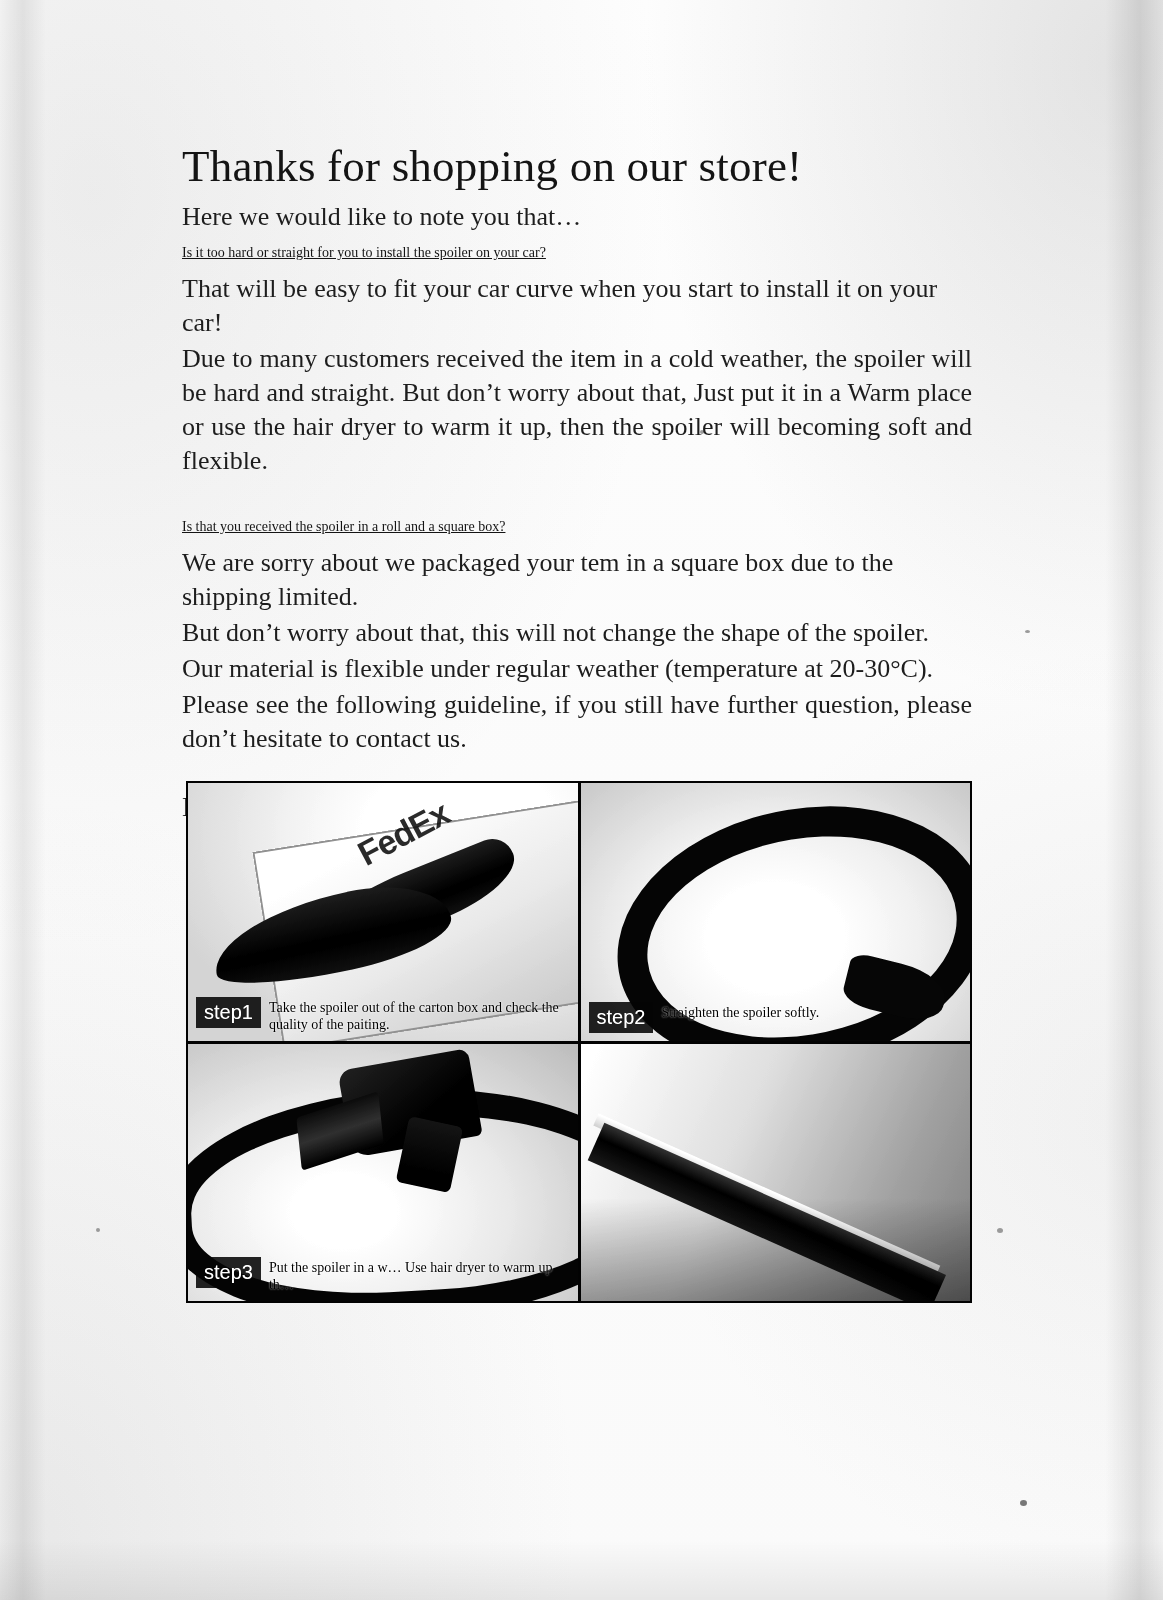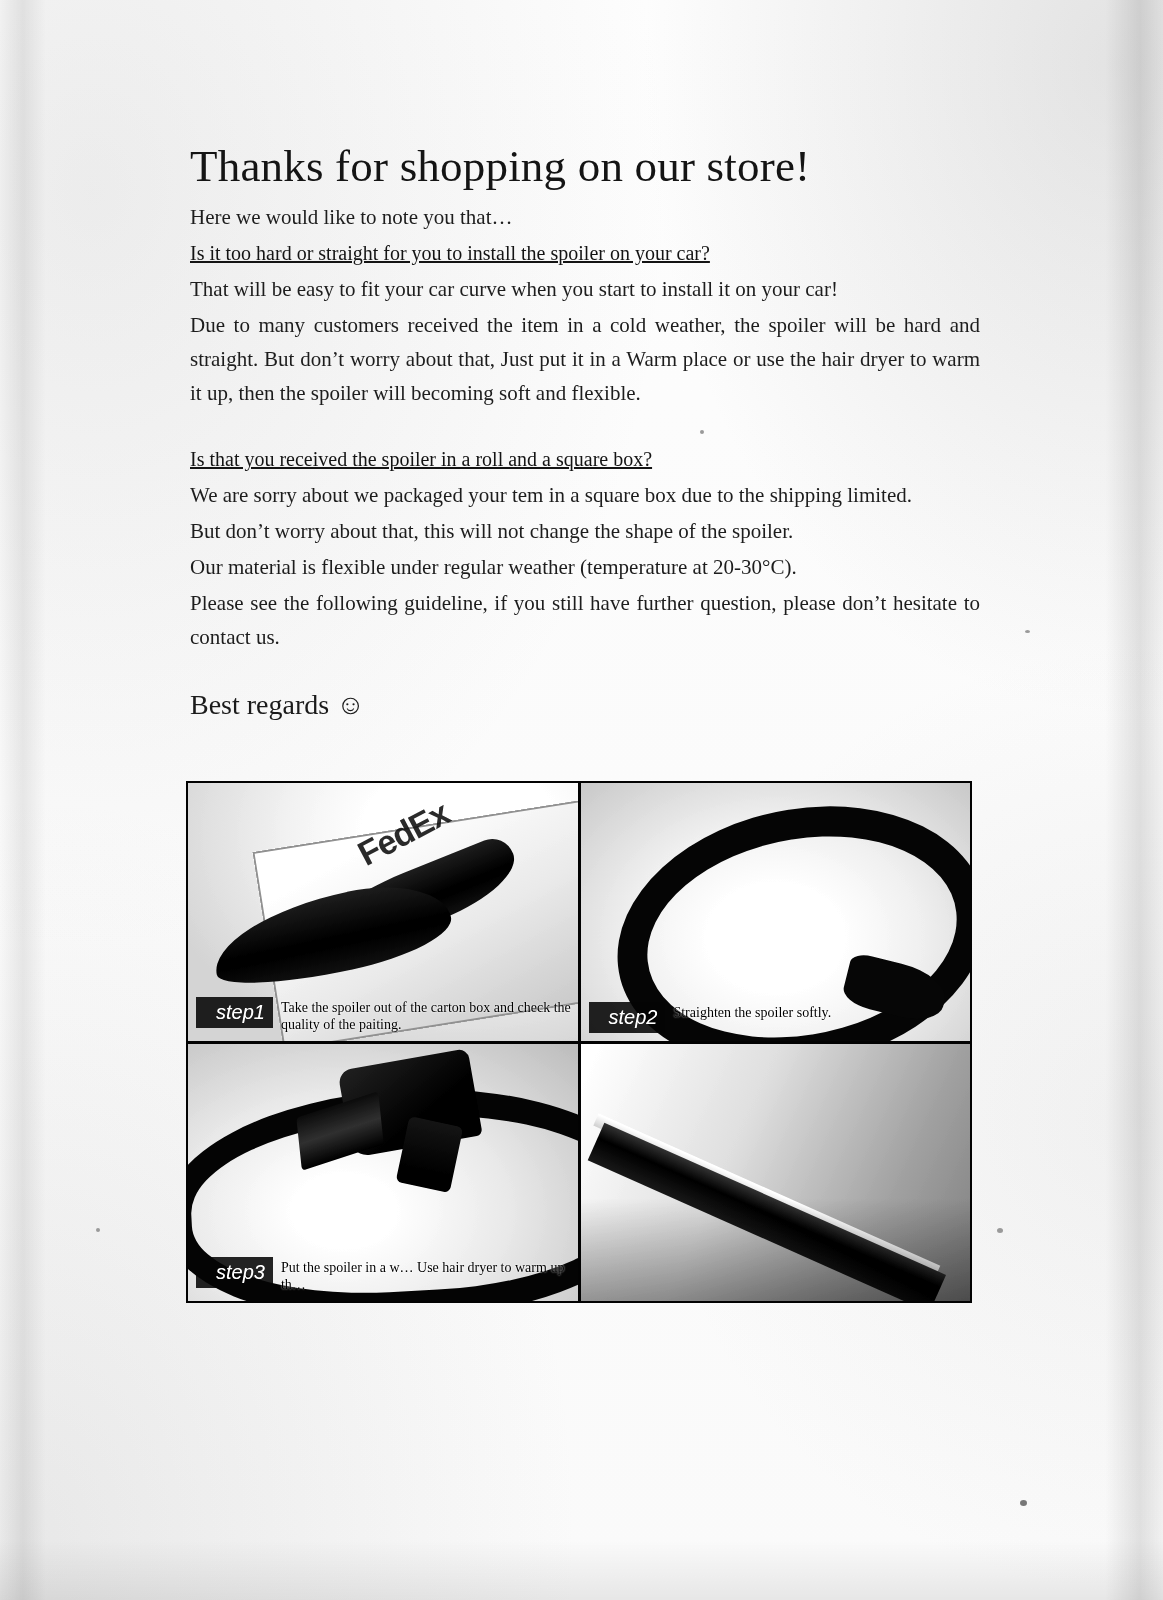--- a/index.html
+++ b/index.html
@@ -34,45 +34,45 @@
     pointer-events: none;
   }
   .crease.c1 { left: 0; top: 0; width: 46px; height: 1600px; }
   .crease.c2 { left: 1105px; top: 0; width: 58px; height: 1600px;
     background: linear-gradient(90deg, rgba(0,0,0,0.0) 0%, rgba(0,0,0,0.10) 60%, rgba(0,0,0,0.03) 100%); }
   .crease.c3 { left: 0; top: 1540px; width: 1163px; height: 60px;
     background: linear-gradient(180deg, rgba(0,0,0,0.0) 0%, rgba(0,0,0,0.08) 100%); }
 
   .content {
     position: absolute;
-    left: 190px;
+    left: 182px;
     top: 140px;
     width: 790px;
   }
 
   .doc-title {
     font-size: 45px;
     letter-spacing: 0.2px;
     margin: 0 0 8px 0;
     font-weight: 400;
     color: #141414;
     font-family: "Liberation Serif", serif;
   }
 
   p.line {
     margin: 0 0 2px 0;
-    font-size: 21px;
+    font-size: 26px;
     line-height: 34px;
     color: #1d1d1d;
   }
 
   .intro { margin-bottom: 4px; }
 
   .q-head {
-    font-size: 20px;
+    font-size: 14px;
     line-height: 34px;
     text-decoration: underline;
     margin: 0 0 2px 0;
     color: #141414;
   }
 
   .justify {
     text-align: justify;
     text-justify: inter-word;
   }
@@ -265,23 +265,22 @@
     display: flex;
     align-items: flex-start;
     gap: 8px;
   }
   .step-tag .tag {
     background: rgba(20,20,20,0.88);
     color: #ffffff;
     font-family: "Liberation Sans", sans-serif;
     font-size: 20px;
     line-height: 26px;
-    padding: 2px 8px 3px 20px;
+    padding: 2px 8px 3px 8px;
     white-space: nowrap;
-    font-style: italic;
   }
   .step-tag .cap {
     color: #111111;
     font-family: "Liberation Serif", serif;
     font-size: 14px;
     line-height: 17px;
     max-width: 290px;
     padding-top: 2px;
     text-shadow: 0 0 2px rgba(255,255,255,0.9);
   }

